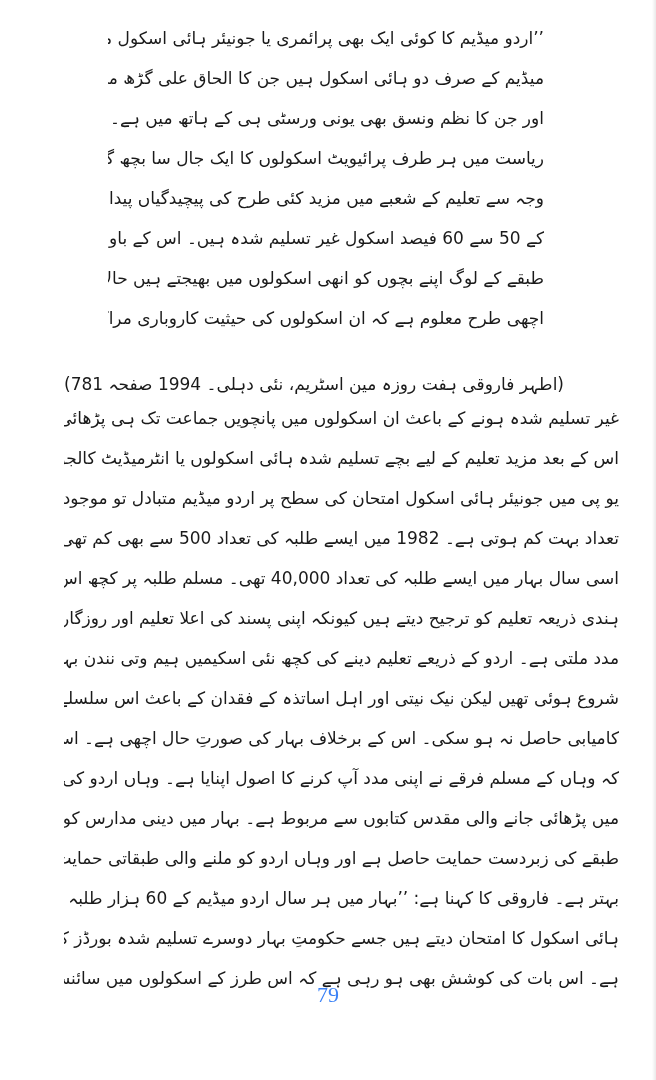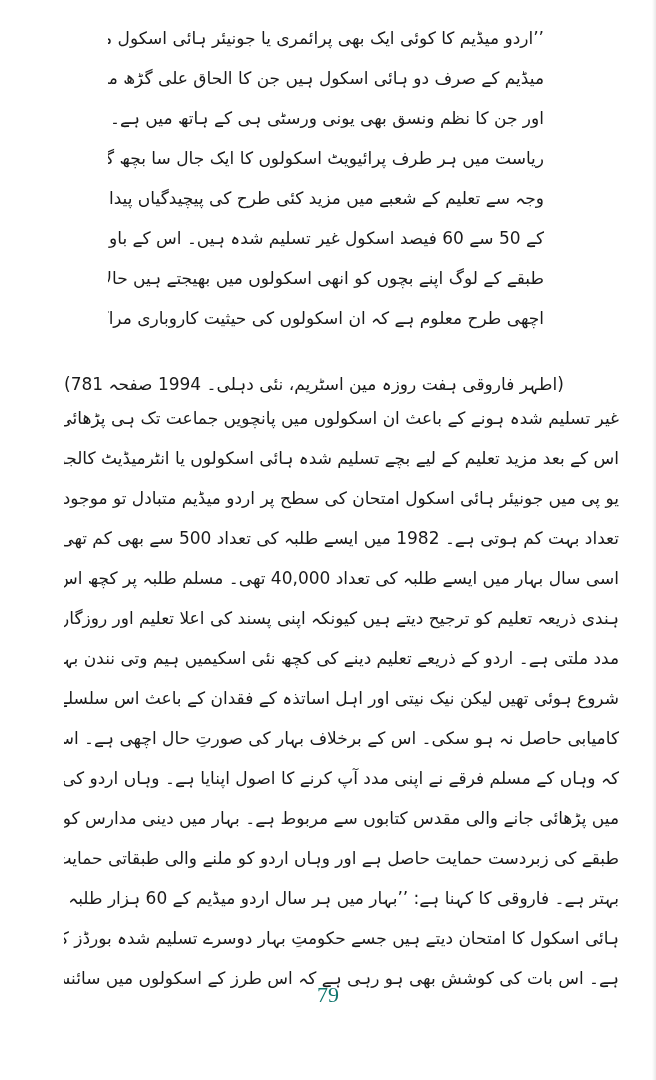--- a/index.html
+++ b/index.html
@@ -53,39 +53,39 @@
       left: 108px;
       width: 436px;
       top: 18px;
     }
     .citation {
       position: absolute;
       left: 64px;
       width: 500px;
       top: 368px;
       direction: rtl;
-      text-align: left;
+      text-align: right;
       font-size: 17px;
       line-height: 32px;
       height: 32px;
       white-space: nowrap;
     }
     .body-block {
       left: 64px;
       width: 555px;
       top: 398px;
     }
     .page-number {
       position: absolute;
       left: 0; width: 656px;
       top: 982px;
       text-align: center;
       font-family: "Liberation Serif", serif;
       font-size: 22px;
-      color: #0f766e;
+      color: #3b82f6;
     }
   </style>
 </head>
 <body>
 
 <div class="page">
   <div class="right-edge"></div>
 
   <div class="text-block quote-block">
     <span class="line">’’اردو میڈیم کا کوئی ایک بھی پرائمری یا جونیئر ہائی اسکول موجود نہیں ہے۔ اردو</span>

